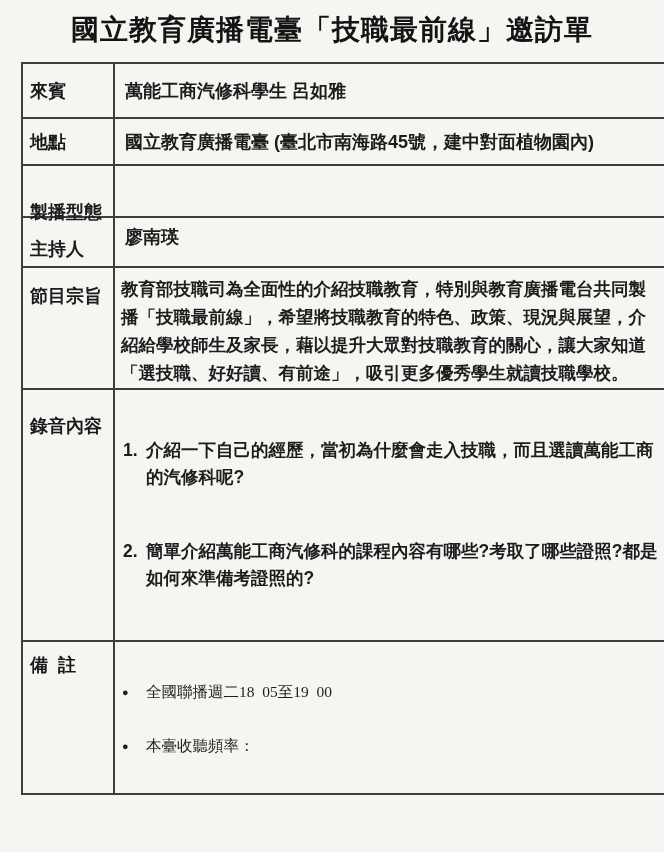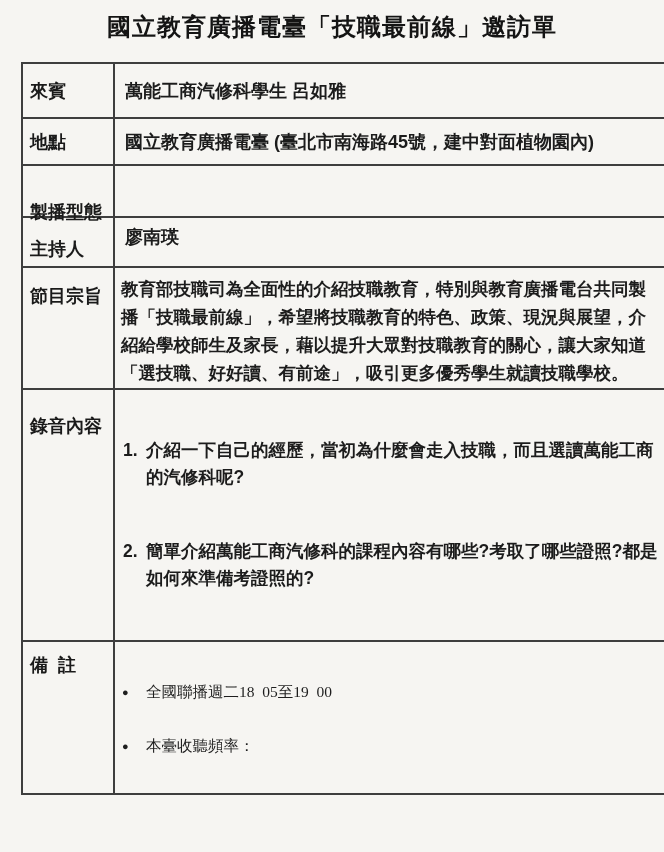--- a/index.html
+++ b/index.html
@@ -10,21 +10,21 @@
     font-family: "Liberation Sans", sans-serif;
     color: #1c1c1c;
     overflow: hidden;
     position: relative;
   }
   .page { position: relative; width: 664px; height: 852px; }
   .doc-title {
     position: absolute;
     top: 11px; left: 0; right: 0;
     text-align: center;
-    font-size: 24px;
+    font-size: 28px;
     font-weight: bold;
     letter-spacing: 1px;
     color: #141414;
   }
   .form-table {
     position: absolute;
     left: 21px; top: 62px;
     width: 652px;
     border: 2px solid #3e3e3e;
     background: transparent;

